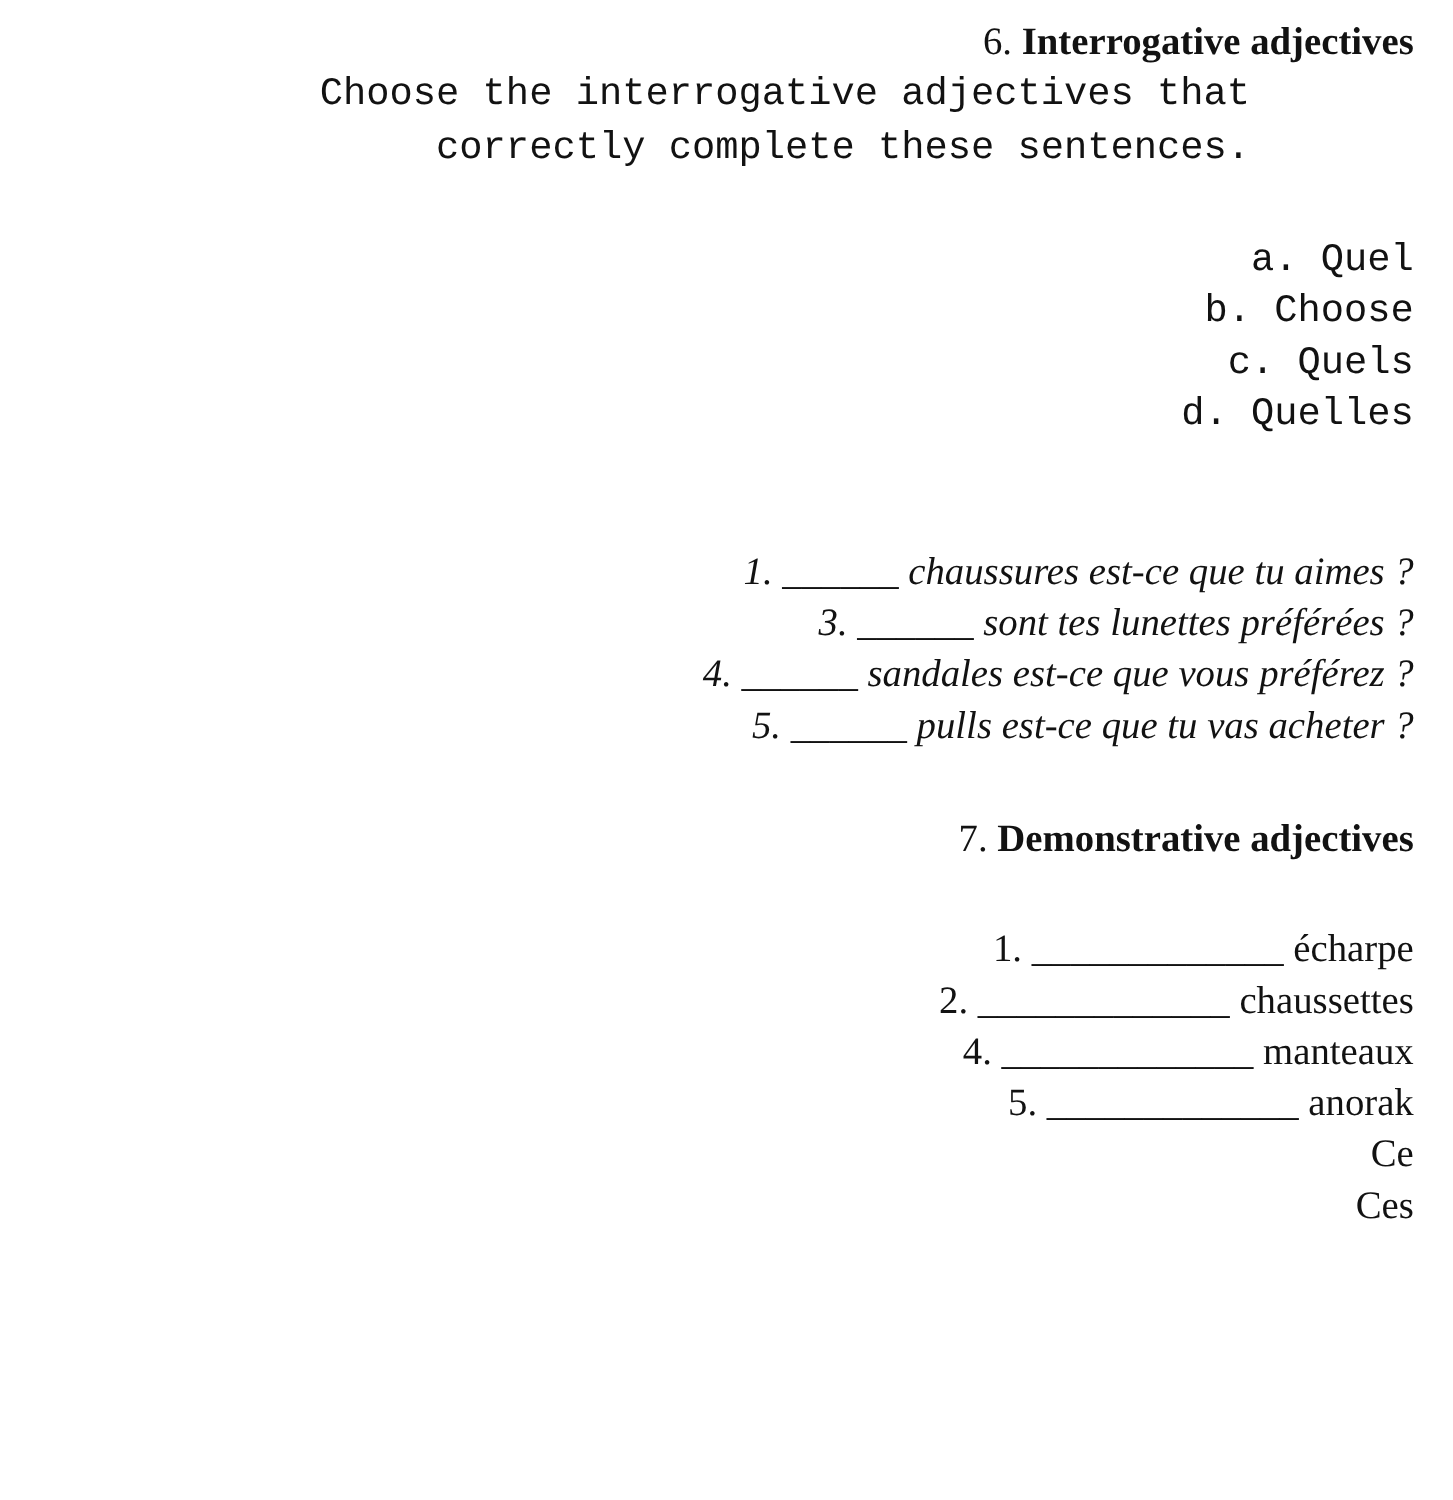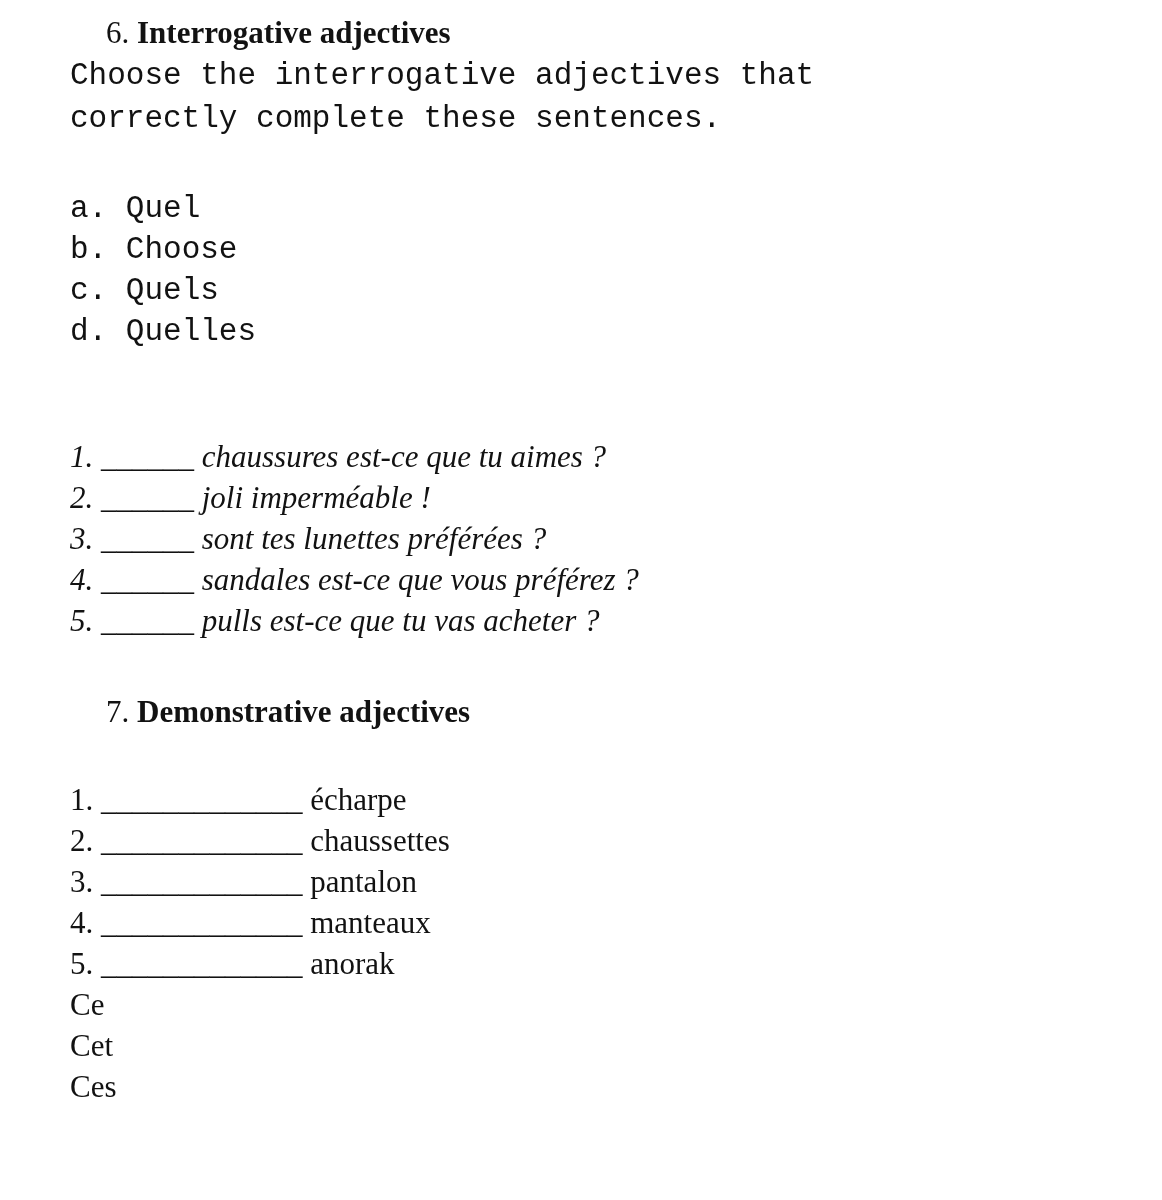--- a/index.html
+++ b/index.html
@@ -9,22 +9,23 @@
   body {
     width: 1162px;
     height: 1200px;
     background: #ffffff;
     color: #121212;
     font-family: "Liberation Serif", "DejaVu Serif", serif;
     font-size: 31px;
     overflow: hidden;
   }
   .page {
-    padding: 12px 60px 0 70px;
+    padding: 12px 31px 0 70px;
     box-sizing: border-box;
+    text-align: right;
   }
   .section-heading {
     padding-left: 36px;
     line-height: 42px;
     white-space: nowrap;
   }
   .section-heading .section-title {
     font-weight: bold;
   }
   .instructions {
@@ -96,25 +97,20 @@
     </div>
   </div>
 
   <div class="exercise-list exercise-1">
     <div class="row">
       <span>1.</span>
       <span class="blank">______</span>
       <span>chaussures est-ce que tu aimes ?</span>
     </div>
     <div class="row">
-      <span>2.</span>
-      <span class="blank">______</span>
-      <span>joli imperméable !</span>
-    </div>
-    <div class="row">
       <span>3.</span>
       <span class="blank">______</span>
       <span>sont tes lunettes préférées ?</span>
     </div>
     <div class="row">
       <span>4.</span>
       <span class="blank">______</span>
       <span>sandales est-ce que vous préférez ?</span>
     </div>
     <div class="row">
@@ -135,35 +131,29 @@
       <span>1.</span>
       <span class="blank">_____________</span>
       <span>écharpe</span>
     </div>
     <div class="row">
       <span>2.</span>
       <span class="blank">_____________</span>
       <span>chaussettes</span>
     </div>
     <div class="row">
-      <span>3.</span>
-      <span class="blank">_____________</span>
-      <span>pantalon</span>
-    </div>
-    <div class="row">
       <span>4.</span>
       <span class="blank">_____________</span>
       <span>manteaux</span>
     </div>
     <div class="row">
       <span>5.</span>
       <span class="blank">_____________</span>
       <span>anorak</span>
     </div>
   </div>
 
   <div class="word-bank">
     <div class="row">Ce</div>
-    <div class="row">Cet</div>
     <div class="row">Ces</div>
   </div>
 
 </div>
 
 </body></html>

